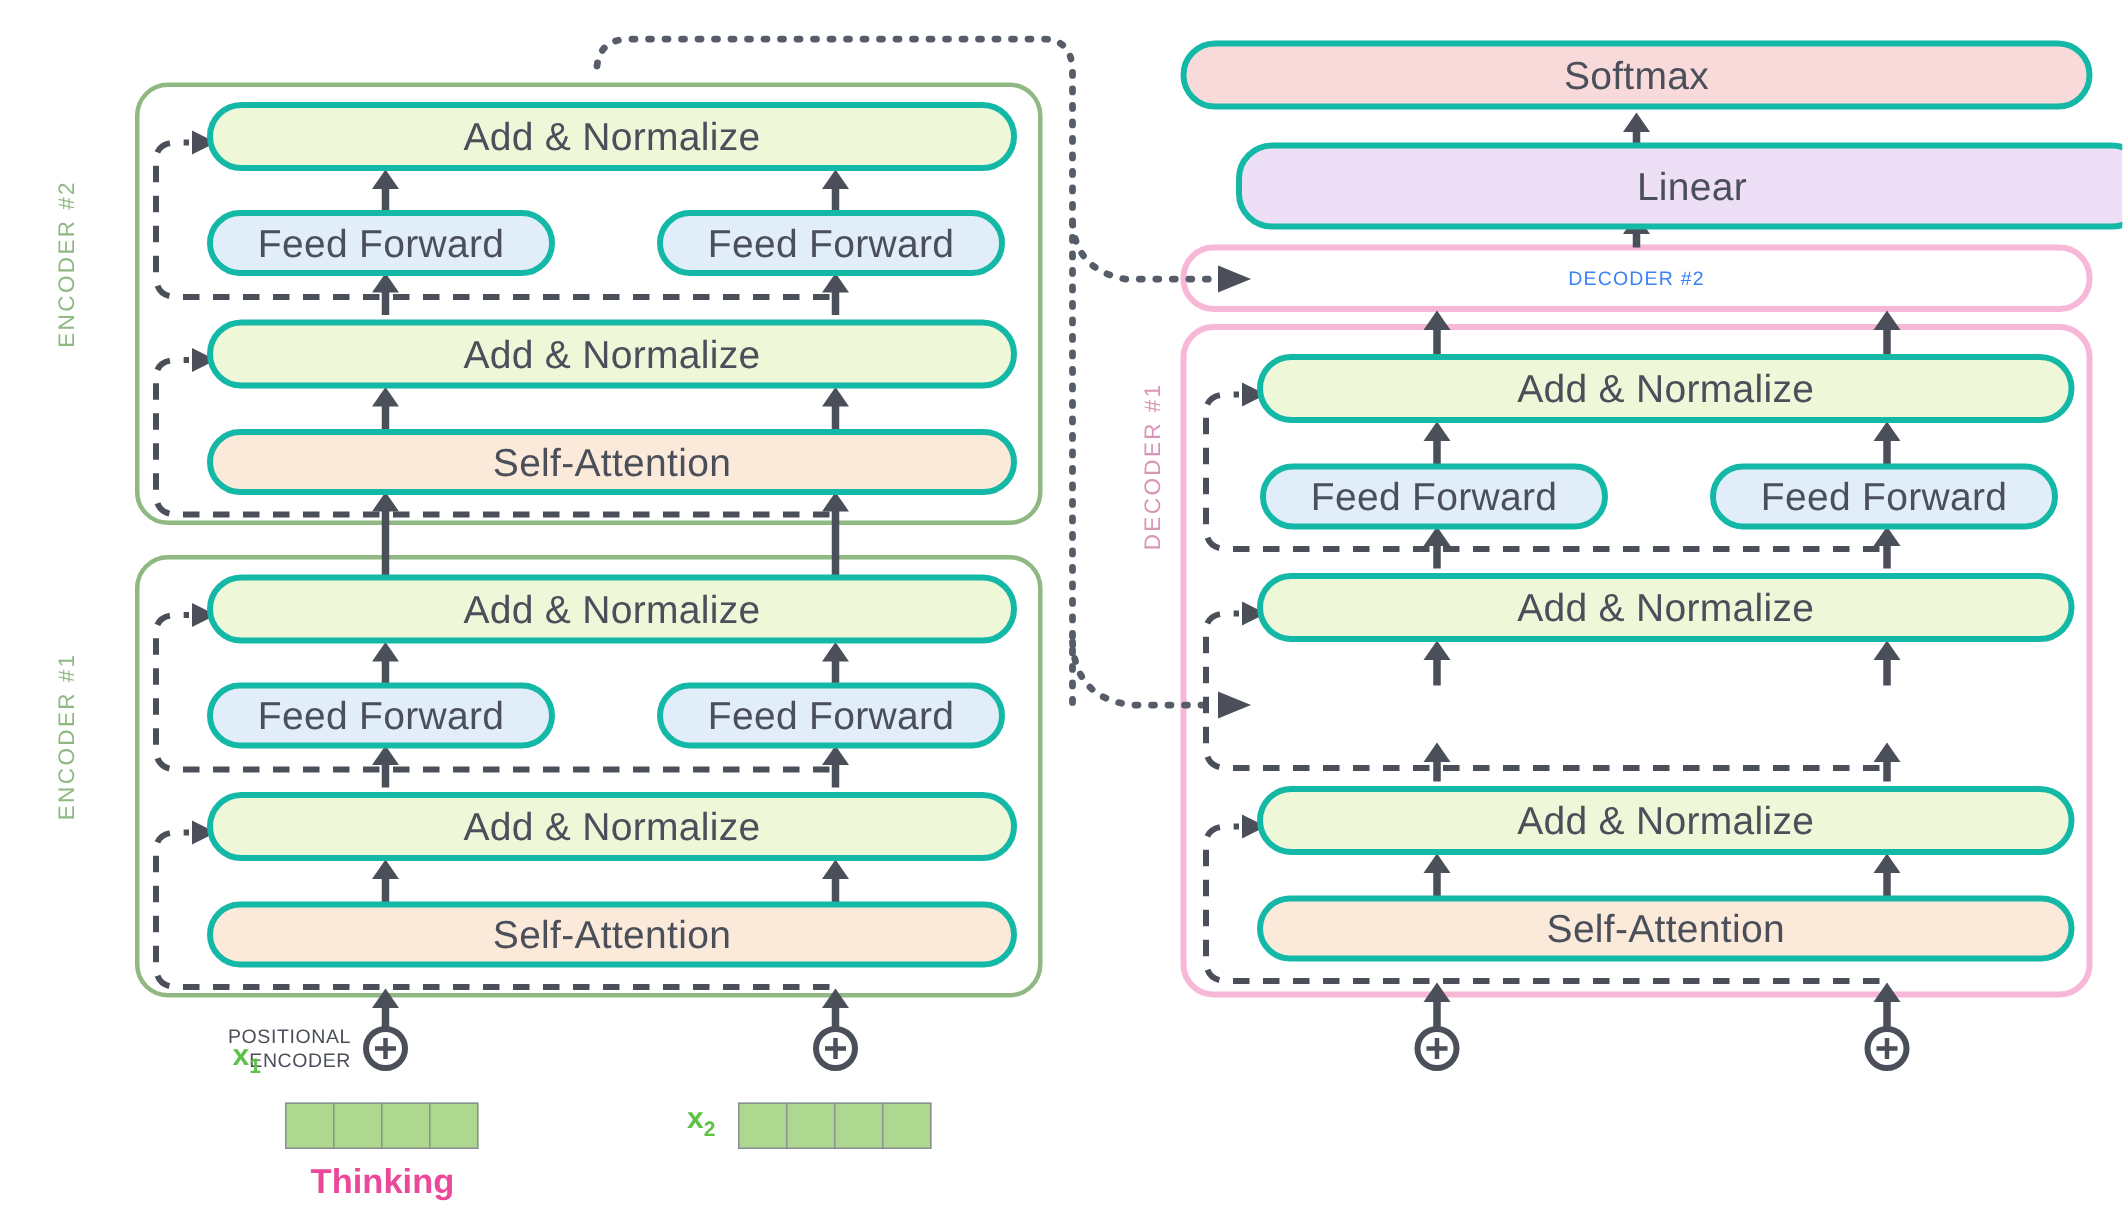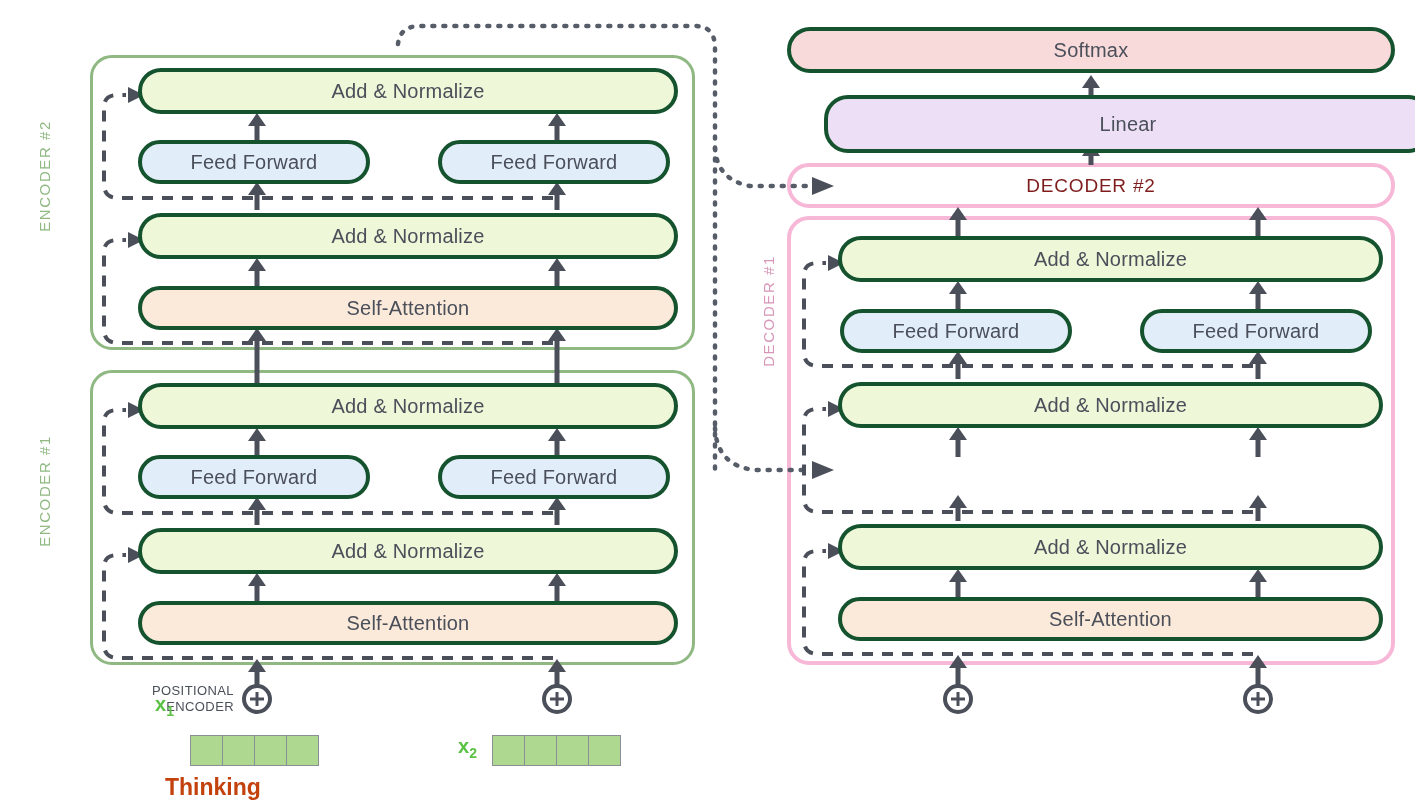--- a/index.html
+++ b/index.html
@@ -3,25 +3,25 @@
 <meta charset="utf-8">
 <style>
   html,body{margin:0;padding:0;background:#ffffff;}
   body{font-family:"Liberation Sans", sans-serif;}
   #stage{position:relative;width:1415px;height:804px;background:#fff;overflow:hidden;}
 
   
   .module{
     position:absolute;
     box-sizing:border-box;
-    border:4px solid #14532d;
+    border:4px solid #14b8a6;
     border-radius:24px;
     display:flex;align-items:center;justify-content:center;
     color:#4a4f5a;
-    font-size:20px;
+    font-size:26px;
     letter-spacing:.2px;
     z-index:6;
   }
   .m-norm{background:#eef7d8;}
   .m-ff{background:#e2edfa;}
   .m-attn{background:#fbeada;}
   .m-softmax{background:#f8dada;}
   .m-linear{background:#eddff6;}
 
   
@@ -46,22 +46,22 @@
     transform:rotate(180deg);
     white-space:nowrap;
     z-index:4;
   }
   .lbl-enc{color:#8fb882;}
   .lbl-dec{color:#d896b8;}
 
   .dec2-label{
     position:absolute;
     display:flex;align-items:center;justify-content:center;
-    color:#7f1d1d;
-    font-size:19px;
+    color:#3b82f6;
+    font-size:13px;
     letter-spacing:.8px;
     z-index:6;
   }
 
   
   .sarrow{position:absolute;z-index:5;}
   .sarrow .shaft{
     position:absolute;left:50%;transform:translateX(-50%);
     width:5px;background:#4a4f5a;bottom:0;
   }
@@ -125,24 +125,24 @@
   .xlabel{
     position:absolute;
     color:#5cc246;
     font-size:20px;
     font-weight:bold;
     z-index:7;
   }
   .xlabel sub{font-size:14px;}
   .word{
     position:absolute;
-    color:#c2410c;
+    color:#ec4899;
     font-size:23px;
     font-weight:bold;
-    text-align:left;
+    text-align:center;
     z-index:7;
   }
 </style>
 </head>
 <body>
 
 <div id="stage">
 
   <div class="stack stack-enc" style="left:90px;top:55px;width:605px;height:295px;"></div>
   <div class="stack-label lbl-enc" style="left:36px;top:120px;">ENCODER #2</div>

